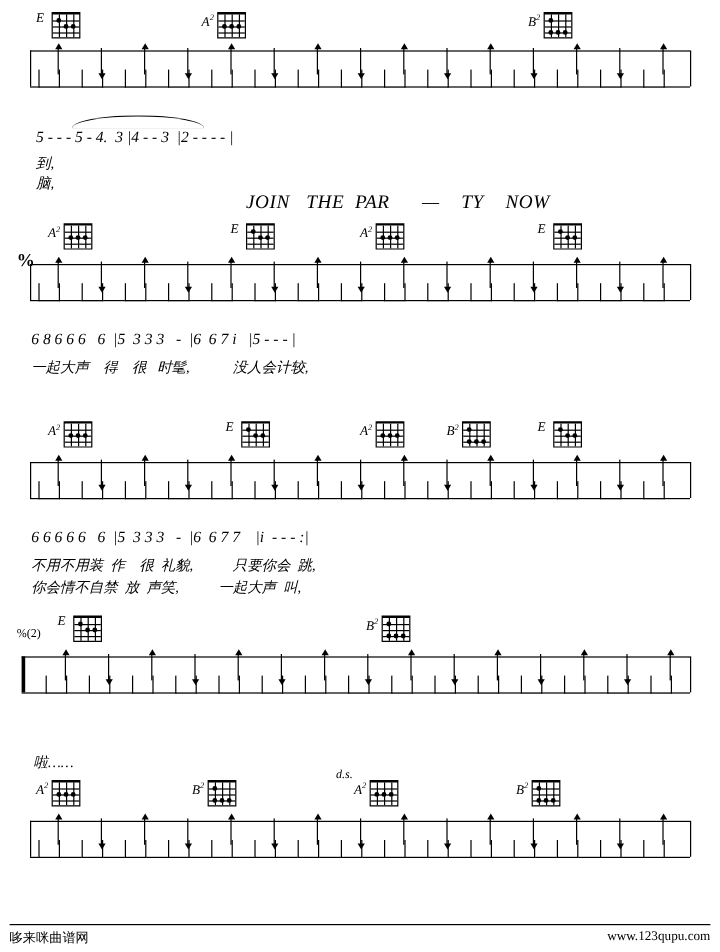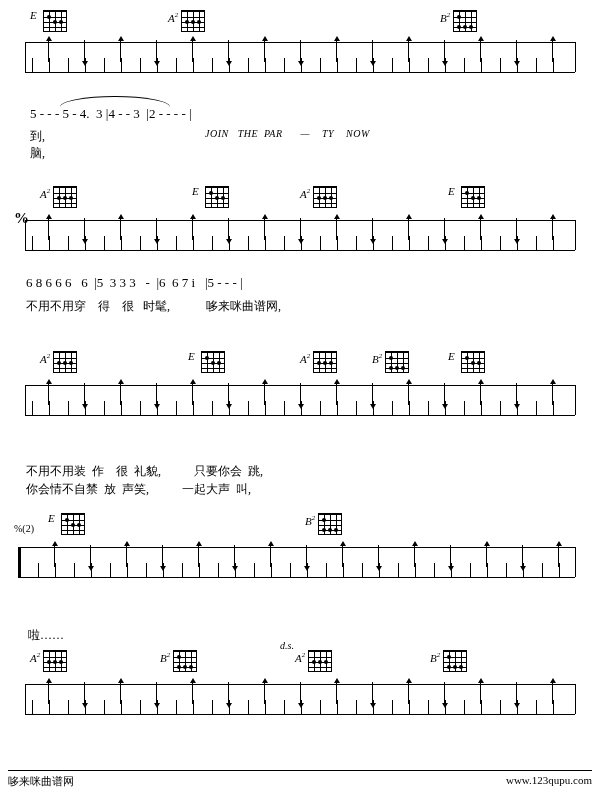--- a/index.html
+++ b/index.html
@@ -58,24 +58,25 @@
   .arrow.down:after{bottom:-4px;border-top:5px solid #000;}
 
   .barline{position:absolute;width:1px;background:#000;}
   .barthick{position:absolute;width:3px;background:#000;}
 
   
   .numrow,.lyricrow{
     position:absolute;left:0;right:0;
     font-size:13px;
     white-space:pre;
+    font-style:italic;
   }
   .numrow{font-family:"Liberation Serif", serif;letter-spacing:0;}
   .lyricrow{font-size:12px;}
-  .lyricrow.en{font-style:italic;font-family:"Liberation Serif", serif;font-size:10px;letter-spacing:.5px;}
+  .lyricrow.en{font-style:italic;font-family:"Liberation Serif", serif;font-size:16px;letter-spacing:.5px;margin-top:32px;}
   .footer{
     position:absolute;left:0;right:0;bottom:4px;
     display:flex;justify-content:space-between;
     font-size:11px;padding:0 8px;box-sizing:border-box;
   }
   .footer .site{font-family:"Liberation Serif", serif;}
   .sep{position:absolute;left:8px;right:8px;height:1px;background:#000;}
 
   .segno{position:absolute;font-size:15px;font-weight:bold;}
   .reptext{position:absolute;font-size:10px;}
@@ -268,21 +269,21 @@
     <div class="arrow down" style="left:300px;top:38px;height:22px;"></div>
     <div class="arrow up" style="left:336px;top:38px;height:22px;"></div>
     <div class="arrow down" style="left:372px;top:38px;height:22px;"></div>
     <div class="arrow up" style="left:408px;top:38px;height:22px;"></div>
     <div class="arrow down" style="left:444px;top:38px;height:22px;"></div>
     <div class="arrow up" style="left:480px;top:38px;height:22px;"></div>
     <div class="arrow down" style="left:516px;top:38px;height:22px;"></div>
     <div class="arrow up" style="left:552px;top:38px;height:22px;"></div>
 
     <div class="numrow" style="top:95px;padding-left:26px;">6 8 6 6 6   6  |5  3 3 3   -  |6  6 7 i   |5 - - - |</div>
-    <div class="lyricrow" style="top:118px;padding-left:26px;">不用不用穿    得    很   时髦,            哆来咪曲谱网,</div>
+    <div class="lyricrow" style="top:118px;padding-left:26px;">一起大声    得    很   时髦,            没人会计较,</div>
   </div>
 
   <div class="system" style="position:absolute;left:0;top:345px;width:600px;height:150px;">
     <div class="chord" style="left:40px;top:6px;">
       <span class="cname">A<sup>2</sup></span>
       <div class="grid">
         <i class="v v1"></i>
           <i class="v v2"></i>
           <i class="v v3"></i>
         <i class="h h1"></i>
@@ -381,20 +382,21 @@
     <div class="arrow up" style="left:264px;top:38px;height:22px;"></div>
     <div class="arrow down" style="left:300px;top:38px;height:22px;"></div>
     <div class="arrow up" style="left:336px;top:38px;height:22px;"></div>
     <div class="arrow down" style="left:372px;top:38px;height:22px;"></div>
     <div class="arrow up" style="left:408px;top:38px;height:22px;"></div>
     <div class="arrow down" style="left:444px;top:38px;height:22px;"></div>
     <div class="arrow up" style="left:480px;top:38px;height:22px;"></div>
     <div class="arrow down" style="left:516px;top:38px;height:22px;"></div>
     <div class="arrow up" style="left:552px;top:38px;height:22px;"></div>
 
+    <div class="numrow" style="top:95px;padding-left:26px;">6 6 6 6 6   6  |5  3 3 3   -  |6  6 7 7    |i  - - - :|</div>
     <div class="lyricrow" style="top:136px;padding-left:26px;">你会情不自禁  放  声笑,           一起大声  叫,</div>
     <div class="lyricrow" style="top:118px;padding-left:26px;">不用不用装  作    很  礼貌,           只要你会  跳,</div>
   </div>
 
   <div class="system" style="position:absolute;left:0;top:505px;width:600px;height:135px;">
     <div class="chord" style="left:48px;top:8px;">
       <span class="cname">E</span>
       <div class="grid">
         <i class="v v1"></i>
           <i class="v v2"></i>

